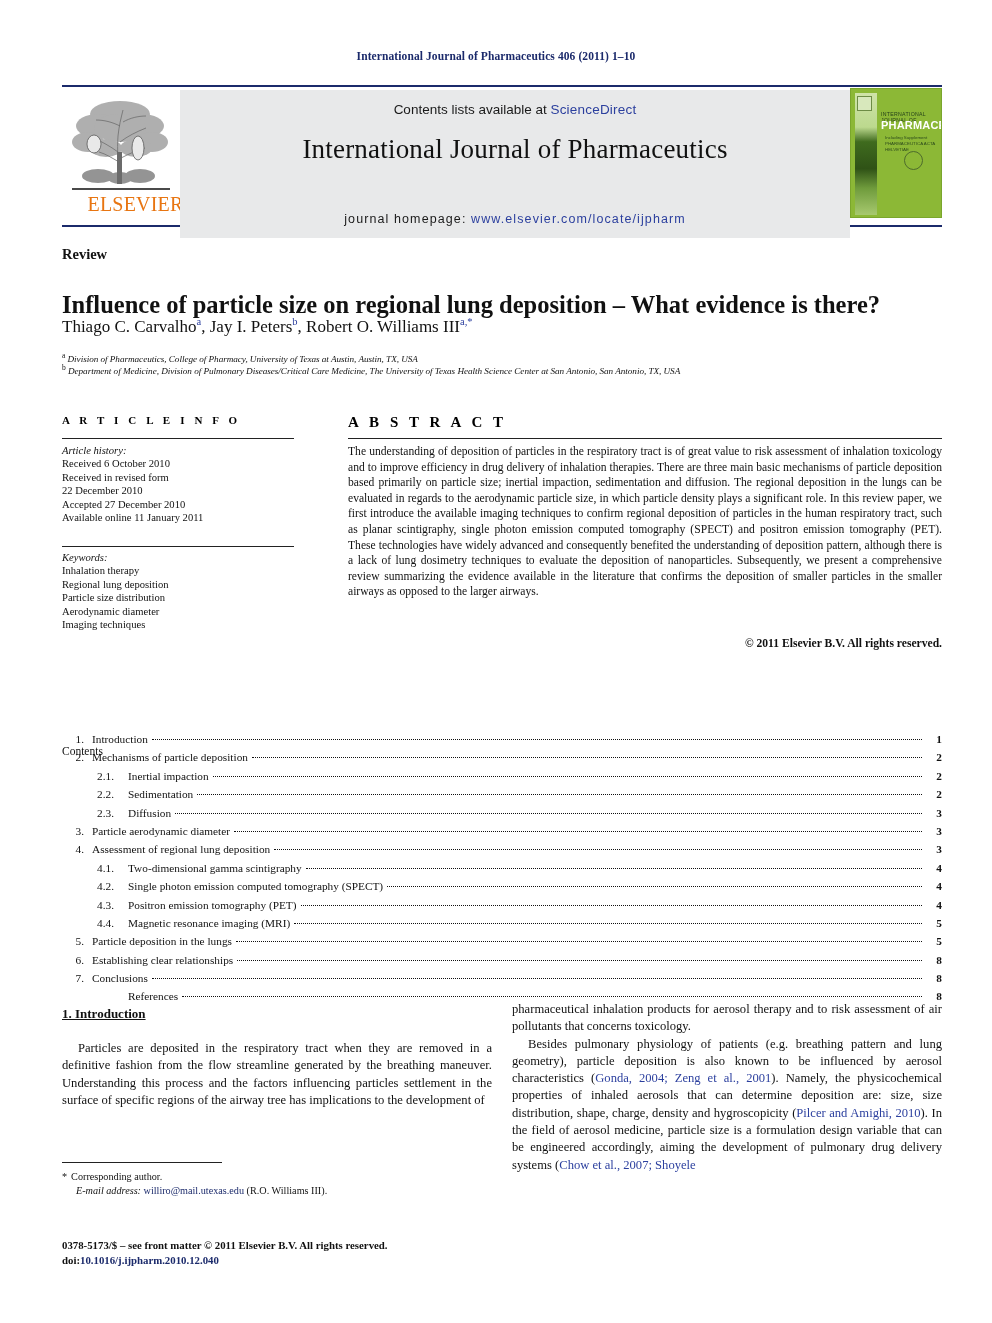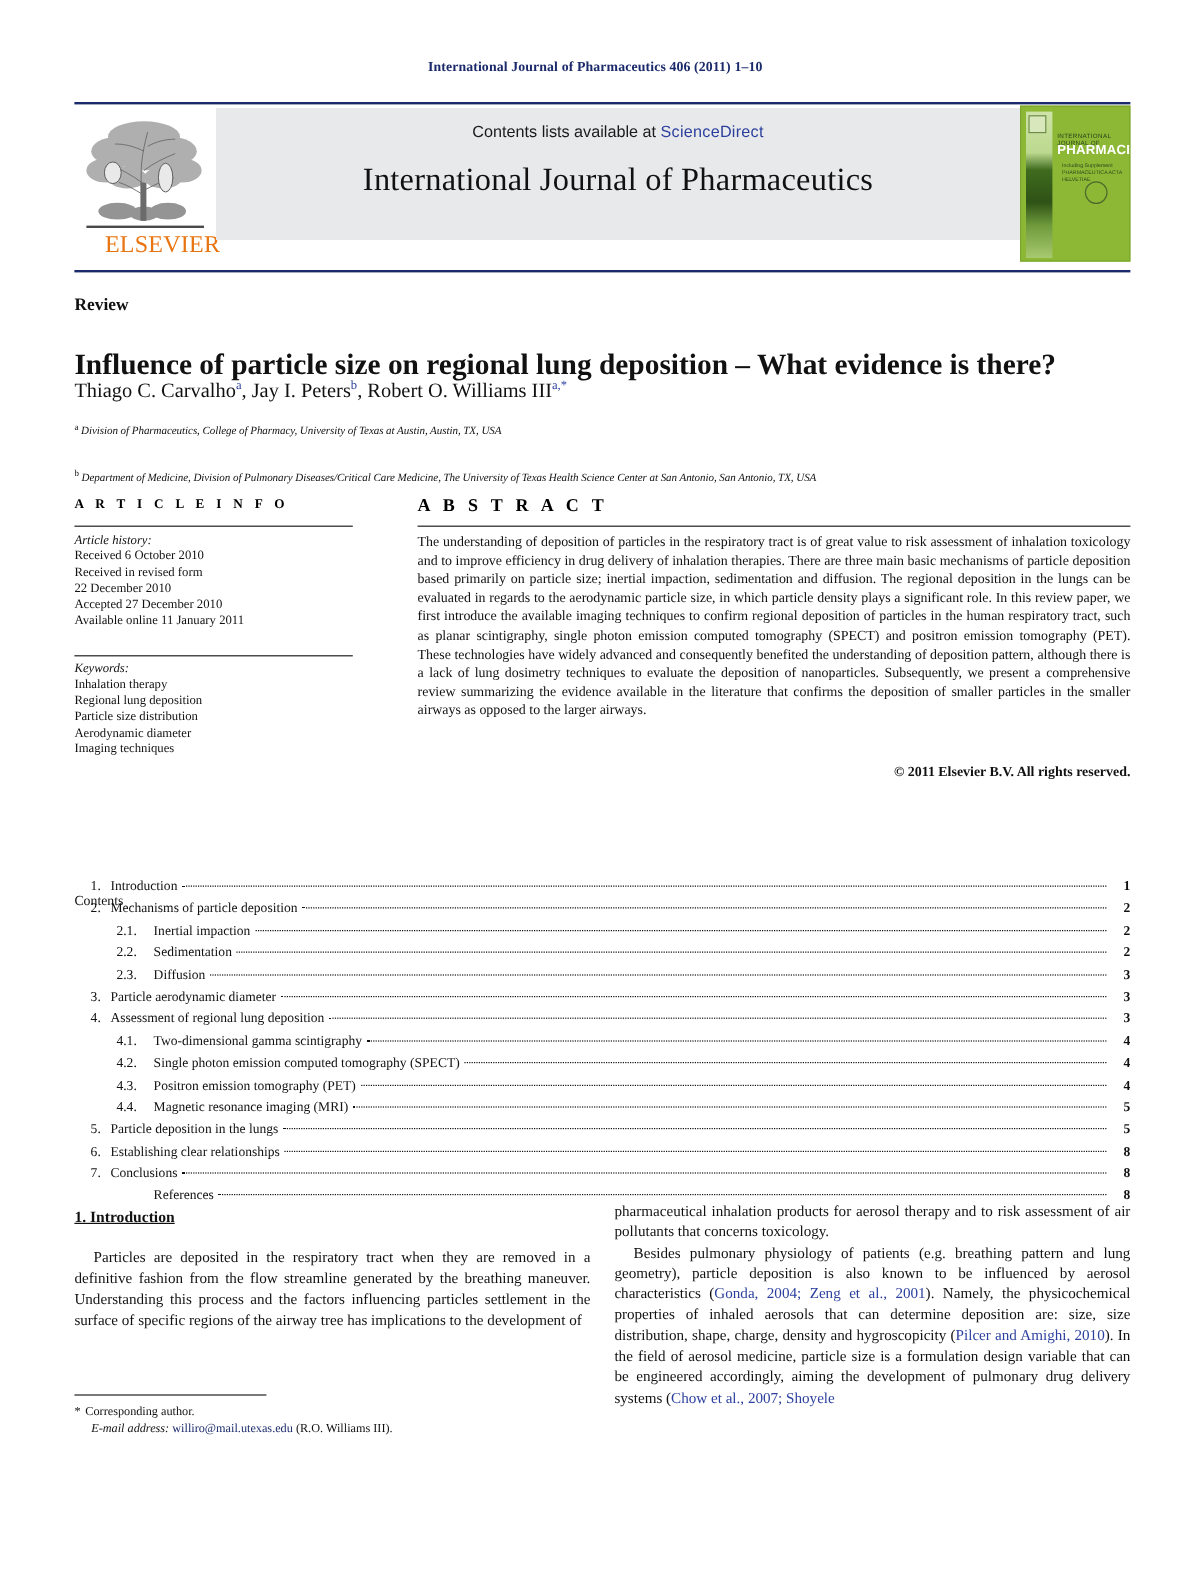--- a/index.html
+++ b/index.html
@@ -65,21 +65,21 @@
     position: absolute; left: 6px; top: 2px; width: 104px; height: 98px;
     overflow: hidden;
   }
   .tree-base {
     position: absolute; left: 4px; bottom: 0px; width: 98px; height: 2px;
     background: #4a4a4a;
   }
   .center-band {
     position: absolute;
     left: 118px; top: 2px;
-    width: 670px; height: 110px;
+    width: 670px; height: 148px;
     background: #e8e9ea;
     text-align: center;
   }
   .cd-line {
     position: absolute; left: 0; right: 0; top: 12px;
     font-family: "Liberation Sans", sans-serif;
     font-size: 13.5px;
     color: #1a1a1a;
   }
   .cd-line .sd {
@@ -150,21 +150,21 @@
     position: absolute; left: 62px; top: 316px; width: 880px;
     font-size: 17px; color: #111;
   }
   .authors sup { font-size: 10.5px; color: #2b3f9e; }
   .aff {
     position: absolute; left: 62px; width: 880px;
     font-size: 9.2px; font-style: italic; color: #111;
     letter-spacing: -0.05px;
   }
   .aff.a { top: 351px; }
-  .aff.b { top: 363px; margin-top: 27px; }
+  .aff.b { top: 363px; }
   .aff sup { font-style: normal; font-size: 7.5px; }
 
   
   .info-head {
     position: absolute; left: 62px; top: 414px;
     font-size: 11px; font-weight: bold; letter-spacing: 3.6px;
   }
   .abs-head {
     position: absolute; left: 348px; top: 414px;
     font-size: 15px; font-weight: bold; letter-spacing: 3.6px;
@@ -313,20 +313,24 @@
         <div class="tree-base"></div>
       </div>
       <div class="elsevier-word">ELSEVIER</div>
     </div>
 
     <div class="center-band">
       <div class="cd-line">
         <span>Contents lists available at </span><span class="sd">ScienceDirect</span>
       </div>
       <div class="journal-name">International Journal of Pharmaceutics</div>
+      <div class="homepage">
+        <span>journal homepage:</span>
+        <span class="url">www.elsevier.com/locate/ijpharm</span>
+      </div>
     </div>
 
     <div class="cover-thumb">
       <div class="cover-tube"></div>
       <div class="cover-sq"></div>
       <div class="cover-t1">INTERNATIONAL JOURNAL OF</div>
       <div class="cover-t2">PHARMACEUTICS</div>
       <div class="cover-t3">Including Supplement
 PHARMACEUTICA
 ACTA HELVETIAE</div>
@@ -472,14 +476,18 @@
   <div class="footnote">
     <div>
       <span class="star">*</span><span>Corresponding author.</span>
     </div>
     <div style="padding-left:14px">
       <span class="em">E-mail address:</span>
       <span class="mail">williro@mail.utexas.edu</span>
       <span>(R.O. Williams III).</span>
     </div>
   </div>
+  <div class="imprint">
+    <div>0378-5173/$ – see front matter © 2011 Elsevier B.V. All rights reserved.</div>
+    <div><span>doi:</span><span class="doi">10.1016/j.ijpharm.2010.12.040</span></div>
+  </div>
 
 </div>
 
 </body></html>

